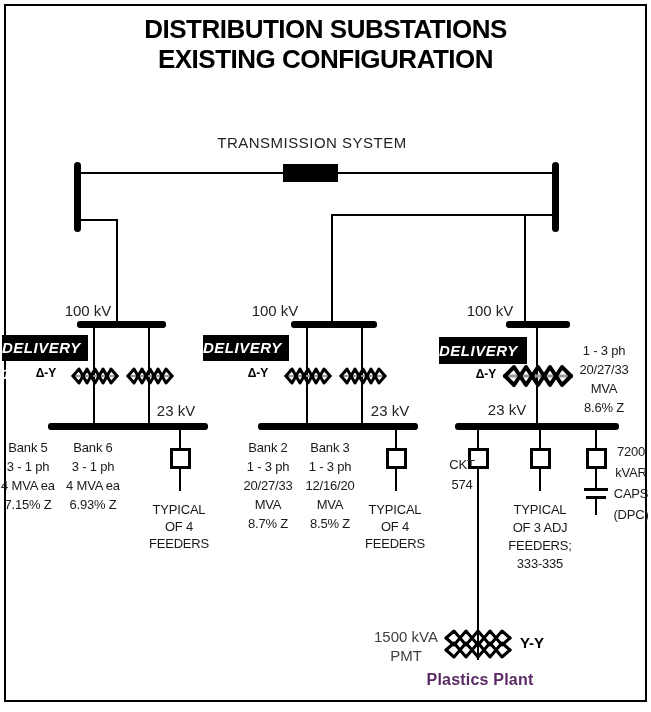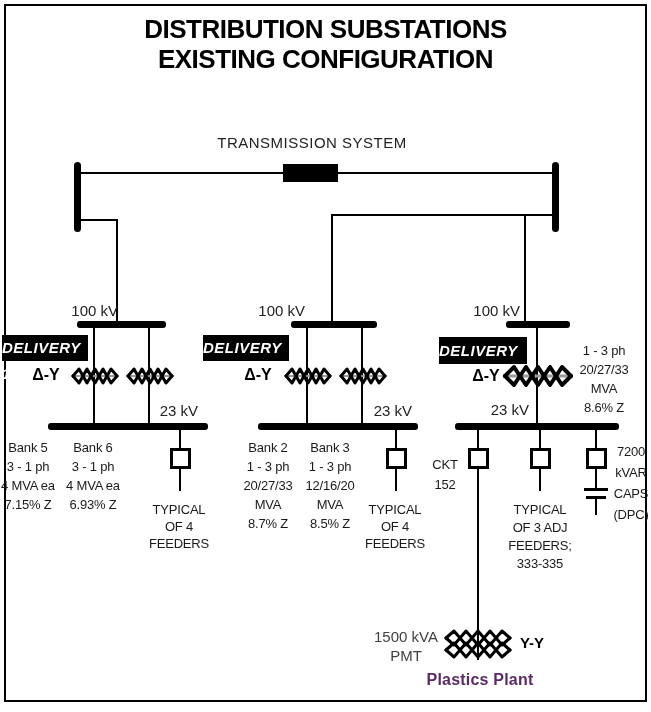--- a/index.html
+++ b/index.html
@@ -7,24 +7,24 @@
           font-family:"Liberation Sans", sans-serif;color:#111;}
   .frame{position:absolute;left:4px;top:4px;width:639px;height:694px;border:2px solid #000;}
   .hline{position:absolute;height:2px;background:#000;}
   .vline{position:absolute;width:2px;background:#000;}
   .vbus{position:absolute;width:7px;background:#000;border-radius:4px;}
   .hbus{position:absolute;height:7px;background:#000;border-radius:3px;}
   .blkrect{position:absolute;background:#000;}
   .title{position:absolute;left:0;top:14px;width:100%;text-align:center;
          font-size:26px;font-weight:bold;line-height:30px;letter-spacing:-0.5px;color:#000;}
   .syslbl{position:absolute;font-size:15px;color:#222;text-align:center;letter-spacing:0.5px;}
-  .kv{position:absolute;font-size:15px;color:#222;text-align:right;}
+  .kv{position:absolute;font-size:15px;color:#222;text-align:center;}
   .plate{position:absolute;background:#000;color:#fff;font-size:15px;font-weight:bold;
          font-style:italic;text-align:left;letter-spacing:0.5px;}
-  .vg{position:absolute;font-size:16px;font-weight:bold;color:#000;text-align:center;}
+  .vg{position:absolute;font-size:12px;font-weight:bold;color:#000;text-align:center;}
   .lbl{position:absolute;font-size:13px;line-height:19px;text-align:center;color:#1a1a1a;letter-spacing:-0.2px;}
   .lbl17{position:absolute;font-size:13px;line-height:17px;text-align:center;color:#1a1a1a;letter-spacing:-0.2px;}
   .sq{position:absolute;width:21px;height:21px;box-sizing:border-box;border:3px solid #000;background:#fff;}
   .plate-cap{position:absolute;height:3px;background:#000;}
   .pmt{position:absolute;font-size:15px;line-height:19px;text-align:center;color:#404040;}
   .plant{position:absolute;font-size:16px;font-weight:bold;text-align:center;letter-spacing:0.2px;}
   svg.wind{position:absolute;}
 </style>
 </head>
 <body>
@@ -158,23 +158,23 @@
     <div>MVA</div>
     <div>8.6% Z</div>
   </div>
 
   <div class="kv" style="left:485px;top:401px;width:44px;">23 kV</div>
   <div class="hbus" style="left:455px;top:423px;width:164px;"></div>
 
   <div class="vline" style="left:477px;top:428px;height:20px;"></div>
   <div class="sq" style="left:468px;top:448px;"></div>
   <div class="vline" style="left:477px;top:469px;height:191px;"></div>
-  <div class="lbl" style="left:424px;top:455px;width:42px;line-height:20px;">
+  <div class="lbl" style="left:441px;top:455px;width:42px;line-height:20px;">
     <div>CKT</div>
-    <div>152</div>
+    <div>574</div>
   </div>
 
   <div class="vline" style="left:539px;top:428px;height:20px;"></div>
   <div class="sq" style="left:530px;top:448px;"></div>
   <div class="vline" style="left:539px;top:469px;height:22px;"></div>
   <div class="lbl17" style="left:498px;top:501px;width:84px;line-height:18px;">
     <div>TYPICAL</div>
     <div>OF 3 ADJ</div>
     <div>FEEDERS;</div>
     <div>333-335</div>

